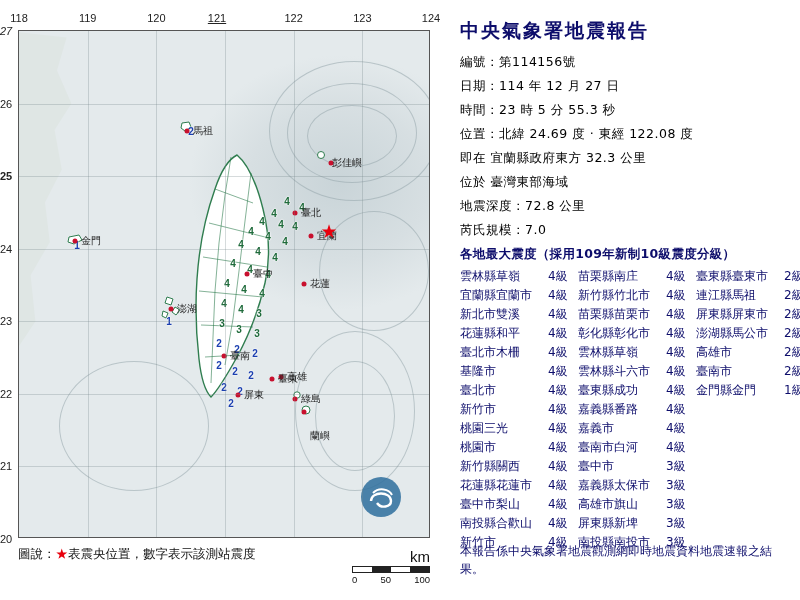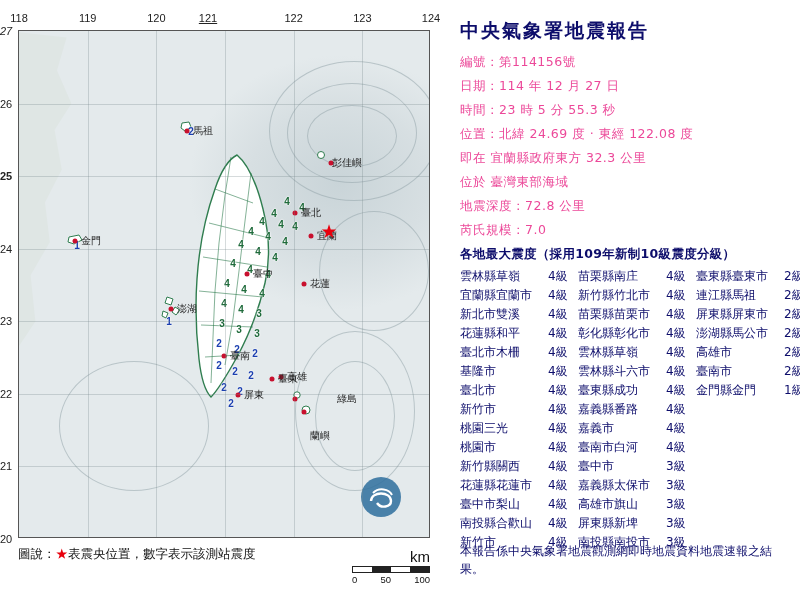--- a/index.html
+++ b/index.html
@@ -152,21 +152,21 @@
     left: 8px; top: 18px;
     font-size: 19px;
     font-weight: bold;
     letter-spacing: 2px;
     color: #0d0d6b;
   }
   .meta-row {
     position: absolute;
     left: 8px;
     font-size: 12.5px;
-    color: #ec4899;
+    color: #000000;
     white-space: nowrap;
     letter-spacing: 0.5px;
   }
   .meta-label { display: inline-block; }
   #intensity-heading {
     position: absolute;
     left: 8px; top: 246px;
     font-size: 12.5px;
     font-weight: bold;
     color: #0d0d6b;
@@ -197,21 +197,21 @@
 <body>
 
 <div id="page">
 
   <div id="map-panel">
 
     <div id="axis-top">
         <div class="axis-label" style="left: 19px;">118</div>
         <div class="axis-label" style="left: 87.6667px;">119</div>
         <div class="axis-label" style="left: 156.333px;">120</div>
-        <div class="axis-label" style="left: 208px; text-decoration: underline;">121</div>
+        <div class="axis-label" style="left: 217px; text-decoration: underline;">121</div>
         <div class="axis-label" style="left: 293.667px;">122</div>
         <div class="axis-label" style="left: 362.333px;">123</div>
         <div class="axis-label" style="left: 431px;">124</div>
       </div>
     <div id="axis-left">
         <div class="axis-label" style="top: 31px; font-style: italic;">27</div>
         <div class="axis-label" style="top: 103.571px;">26</div>
         <div class="axis-label" style="top: 176.143px; font-weight: bold;">25</div>
         <div class="axis-label" style="top: 248.714px;">24</div>
         <div class="axis-label" style="top: 321.286px;">23</div>
@@ -320,21 +320,21 @@
           <div class="map-place" style="left: 221px; top: 325px;">臺南</div>
           <div class="city-dot" style="left: 262px; top: 346px;"></div>
           <div class="map-place" style="left: 278px; top: 346px;">高雄</div>
           <div class="city-dot" style="left: 253px; top: 348px;"></div>
           <div class="map-place" style="left: 269px; top: 348px;">臺東</div>
           <div class="city-dot" style="left: 219px; top: 364px;"></div>
           <div class="map-place" style="left: 235px; top: 364px;">屏東</div>
           <div class="city-dot" style="left: 285px; top: 381px;"></div>
           <div class="map-place" style="left: 301px; top: 381px; margin-top: 24px;">蘭嶼</div>
           <div class="city-dot" style="left: 276px; top: 368px;"></div>
-          <div class="map-place" style="left: 292px; top: 368px; margin-left: 36px;">綠島</div>
+          <div class="map-place" style="left: 292px; top: 368px;">綠島</div>
         </div>
 
       <div id="epicenter" style="left:310px;top:200px;">★</div>
 
       <svg id="logo-swirl" viewBox="0 0 44 44">
         <circle cx="22" cy="22" r="20" fill="#2e6f9e" opacity="0.85"></circle>
         <path d="M12 26 C12 16, 32 16, 32 26 C32 32, 22 34, 18 28" fill="none" stroke="#fff" stroke-width="2.4"></path>
         <path d="M14 18 C20 12, 30 14, 33 20" fill="none" stroke="#fff" stroke-width="2"></path>
       </svg>
     <div class="gridline-v" style="left: 68.6667px;"></div>

